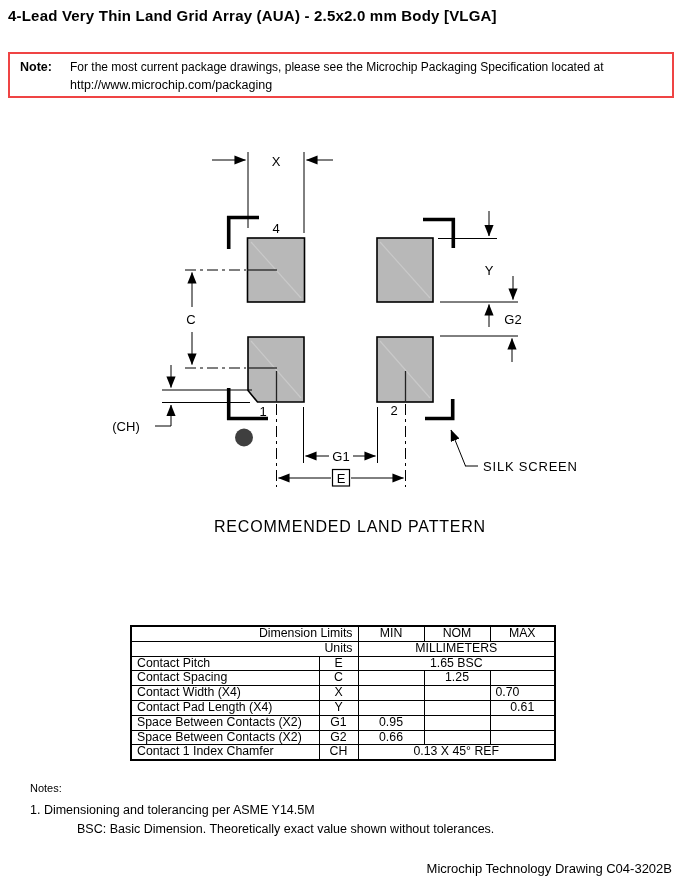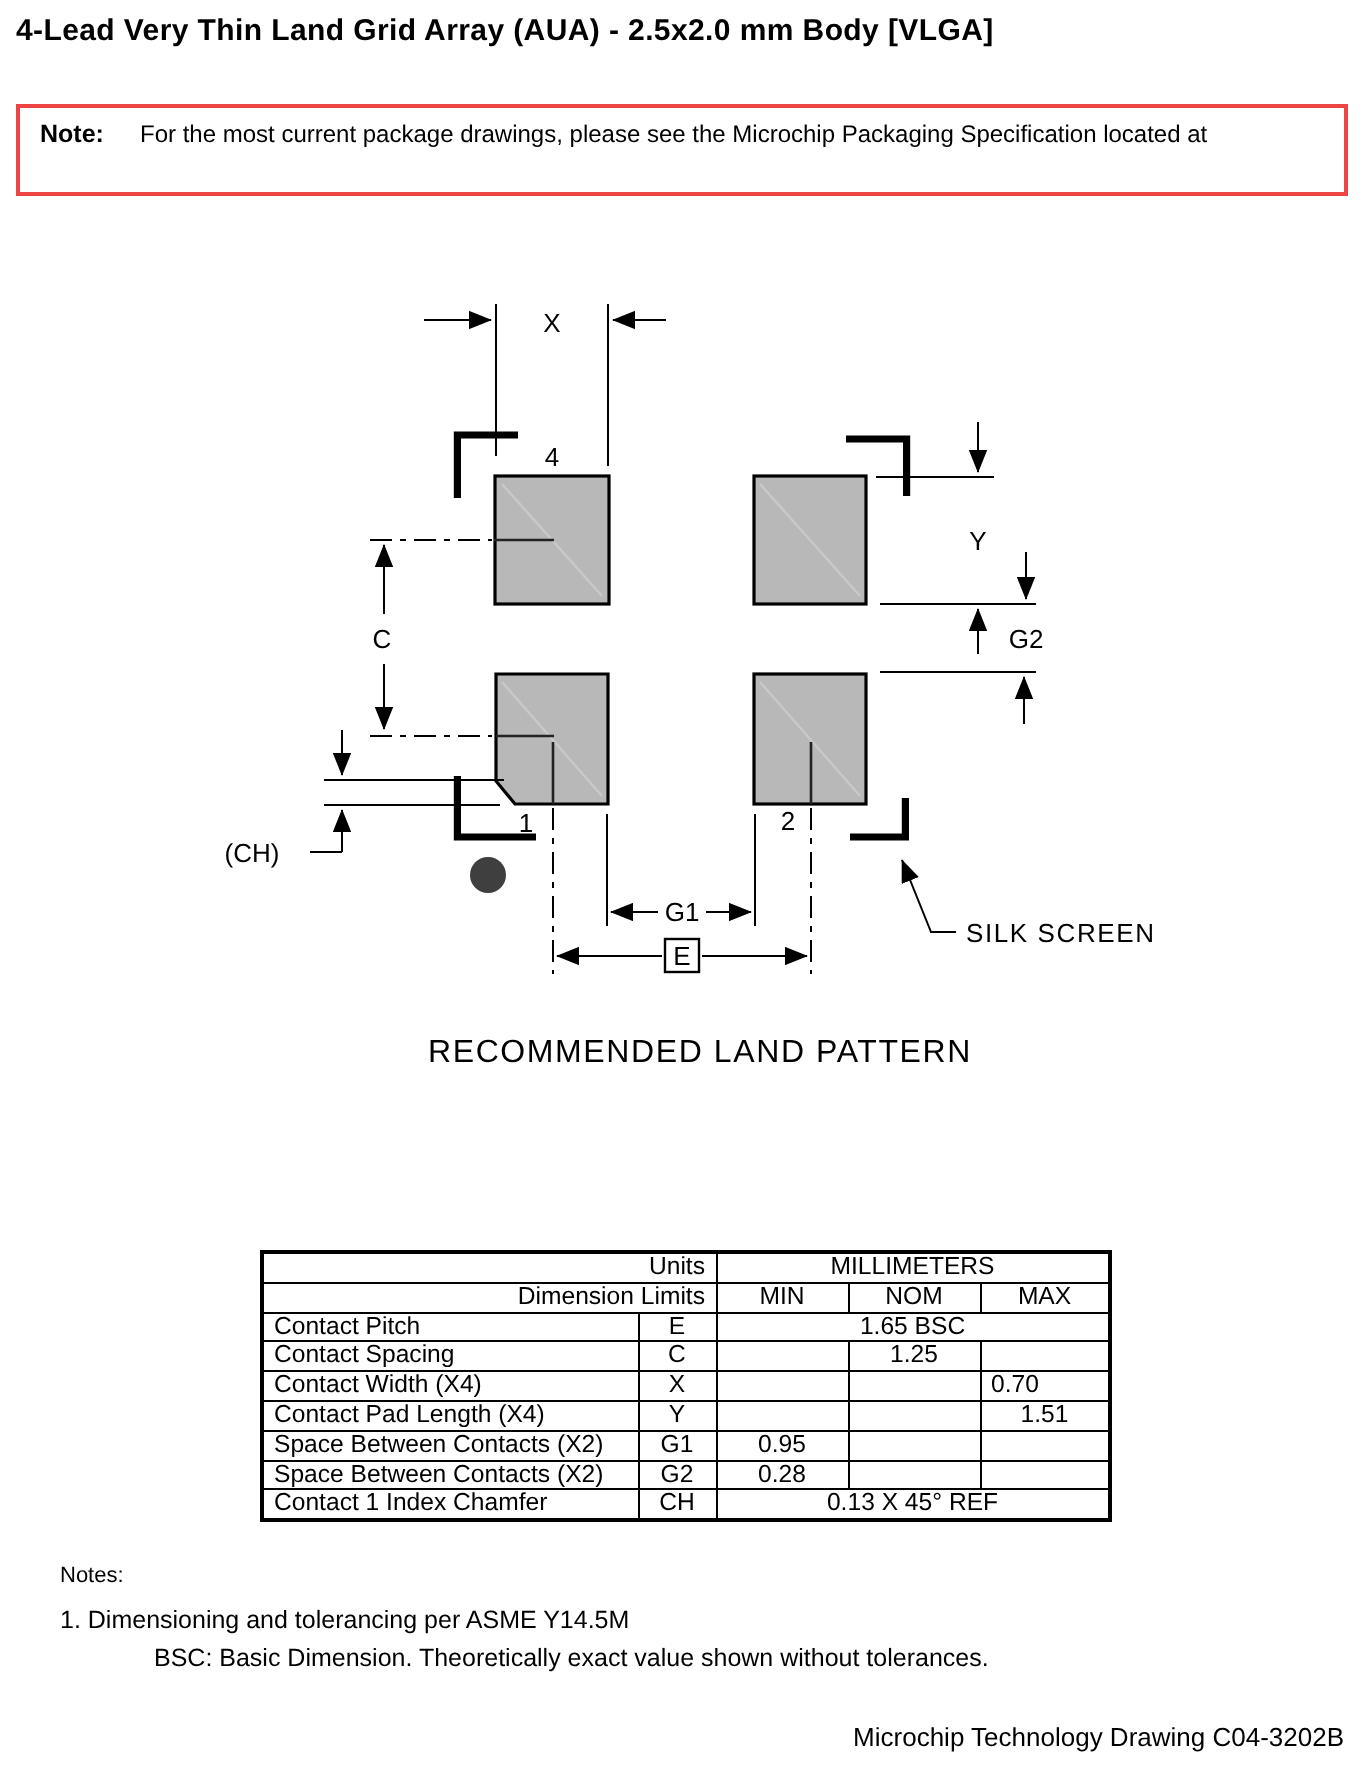--- a/index.html
+++ b/index.html
@@ -23,20 +23,21 @@
 </head>
 <body>
 
 <div class="page">
 
   <div class="title">4-Lead Very Thin Land Grid Array (AUA) - 2.5x2.0 mm Body [VLGA]</div>
 
   <div class="note-box">
     <span class="note-label">Note:</span>
     <span class="note-line1">For the most current package drawings, please see the Microchip Packaging Specification located at</span>
+    <span class="note-line2">http://www.microchip.com/packaging</span>
   </div>
 
   <svg class="diagram-svg" width="682" height="440" viewBox="0 110 682 440">
     <defs>
       <marker id="arr" viewBox="0 0 10 8" refX="9.6" refY="4" markerWidth="11.5" markerHeight="9.2" orient="auto">
         <path d="M0,0 L10,4 L0,8 z" fill="#000"></path>
       </marker>
     </defs>
 
     <rect x="247.5" y="238" width="57" height="64" stroke="#000" stroke-width="1.6" fill="#b8b8b8"></rect>
@@ -131,30 +132,30 @@
   <table class="dim">
     <colgroup>
       <col style="width:188px">
         <col style="width:39px">
         <col style="width:66px">
         <col style="width:66px">
         <col style="width:65px">
     </colgroup>
     <tbody>
         <tr>
-          <td colspan="2" style="text-align: right;">Units</td>
-          <td colspan="3" style="text-align: center;">MILLIMETERS</td>
-        </tr>
-        <tr>
           <td colspan="2" style="text-align: right;">Dimension Limits</td>
           <td style="text-align: center;">MIN</td>
           <td style="text-align: center;">NOM</td>
           <td style="text-align: center;">MAX</td>
         </tr>
         <tr>
+          <td colspan="2" style="text-align: right;">Units</td>
+          <td colspan="3" style="text-align: center;">MILLIMETERS</td>
+        </tr>
+        <tr>
           <td style="text-align: left;">Contact Pitch</td>
           <td style="text-align: center;">E</td>
           <td colspan="3" style="text-align: center;">1.65 BSC</td>
         </tr>
         <tr>
           <td style="text-align: left;">Contact Spacing</td>
           <td style="text-align: center;">C</td>
           <td style="text-align: left;"></td>
           <td style="text-align: center;">1.25</td>
           <td style="text-align: left;"></td>
@@ -164,33 +165,33 @@
           <td style="text-align: center;">X</td>
           <td style="text-align: left;"></td>
           <td style="text-align: left;"></td>
           <td style="">0.70</td>
         </tr>
         <tr>
           <td style="text-align: left;">Contact Pad Length (X4)</td>
           <td style="text-align: center;">Y</td>
           <td style="text-align: left;"></td>
           <td style="text-align: left;"></td>
-          <td style="text-align: center;">1.51</td>
+          <td style="text-align: center;">0.61</td>
         </tr>
         <tr>
           <td style="text-align: left;">Space Between Contacts (X2)</td>
           <td style="text-align: center;">G1</td>
           <td style="text-align: center;">0.95</td>
           <td style="text-align: left;"></td>
           <td style="text-align: left;"></td>
         </tr>
         <tr>
           <td style="text-align: left;">Space Between Contacts (X2)</td>
           <td style="text-align: center;">G2</td>
-          <td style="text-align: center;">0.28</td>
+          <td style="text-align: center;">0.66</td>
           <td style="text-align: left;"></td>
           <td style="text-align: left;"></td>
         </tr>
         <tr>
           <td style="text-align: left;">Contact 1 Index Chamfer</td>
           <td style="text-align: center;">CH</td>
           <td colspan="3" style="text-align: center;">0.13 X 45° REF</td>
         </tr>
       </tbody>
   </table>

